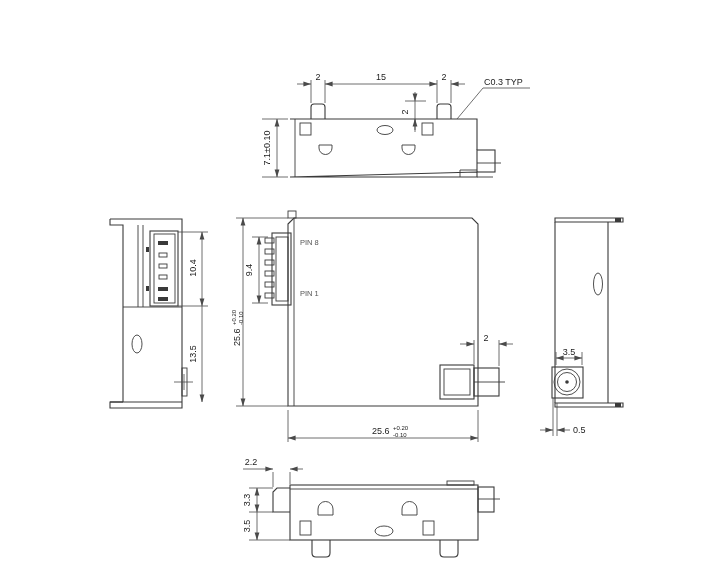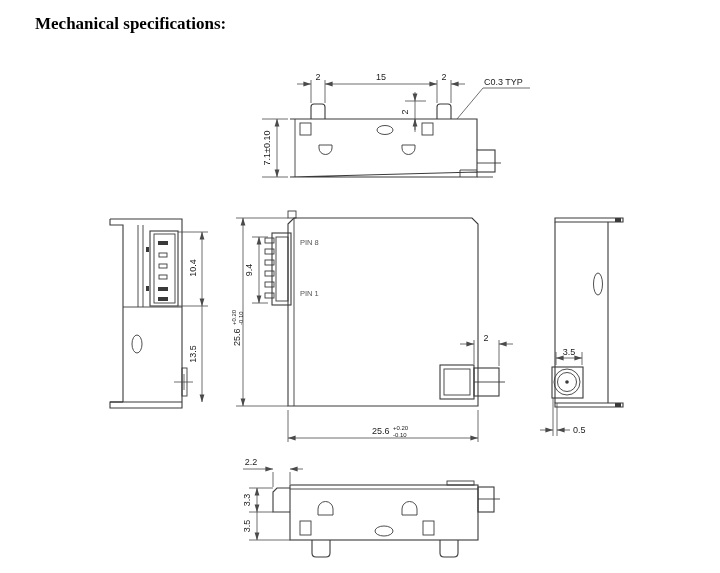--- a/index.html
+++ b/index.html
@@ -14,21 +14,20 @@
   .fillgeo{fill:#3a3a3a;stroke:none;}
   .dim{stroke:#4a4a4a;stroke-width:0.8;fill:none;}
   .dimtxt{font-family:"Liberation Sans",sans-serif;font-size:9px;fill:#1c1c1c;}
   .dimtxt-sm{font-family:"Liberation Sans",sans-serif;font-size:6px;fill:#1c1c1c;}
   .pintxt{font-family:"Liberation Sans",sans-serif;font-size:7.5px;fill:#555;}
 </style>
 </head>
 <body>
 
 <div class="page">
-  <div class="doc-title">Mechanical specifications:</div>
 
   <svg width="720" height="573" viewBox="0 0 720 573">
     <defs>
       <marker id="ah" viewBox="0 0 10 8" refX="9.5" refY="4" markerWidth="10" markerHeight="8" orient="auto-start-reverse">
         <path d="M0,1 L10,4 L0,7 z" fill="#4a4a4a"></path>
       </marker>
     </defs>
 
     <g>
 

